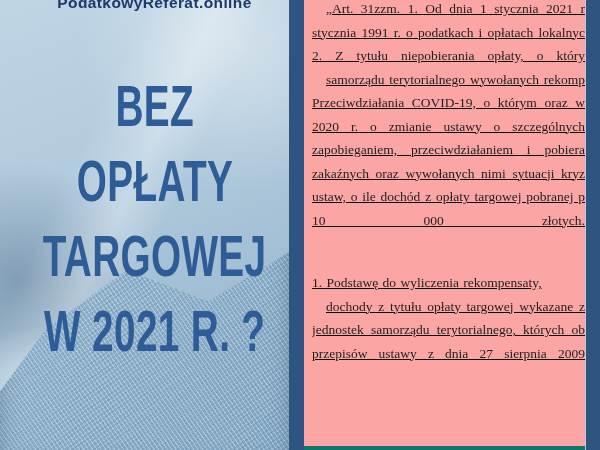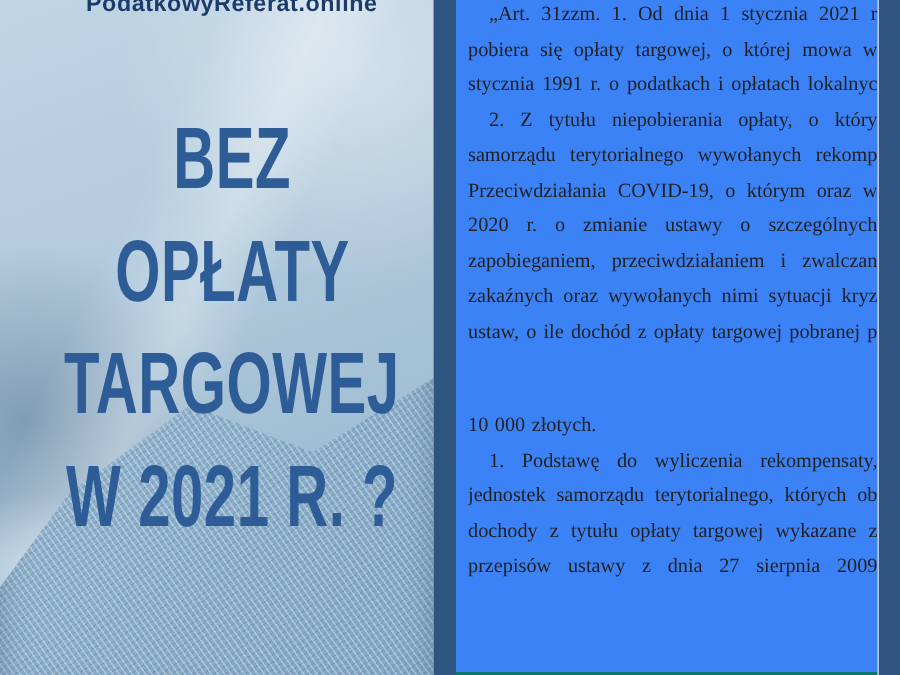--- a/index.html
+++ b/index.html
@@ -90,25 +90,26 @@
     flex: 0 0 15px;
     background: #2e5480;
   }
   .page-border-right {
     flex: 0 0 14px;
     background: #2e5480;
     border-left: 1px solid #bcc9da;
   }
   .doc-page {
     flex: 1 1 auto;
-    background: #3b82f6;
-    border-bottom: 2px solid #0f766e;
+    background: #fca5a5;
+    border-bottom: 4px solid #0f766e;
     box-sizing: border-box;
     overflow: hidden;
     padding: 0 0 0 8px;
+    text-decoration: underline;
   }
   .doc-content {
     margin-top: -3px;            
     width: 100%;
   }
   .doc-line {
     font-family: "Liberation Serif", serif;
     font-size: 13.5px;
     color: #1f1f1f;
     line-height: 23.5px;
@@ -139,32 +140,31 @@
         <div class="title-line">W 2021 R. ?</div>
       </div>
     </div>
   </div>
 
   <div class="doc-wrap">
     <div class="page-border-left"></div>
     <div class="doc-page">
       <div class="doc-content">
           <div class="doc-line">„Art. 31zzm. 1. Od dnia 1 stycznia 2021 r</div>
-          <div class="doc-line">pobiera się opłaty targowej, o której mowa w</div>
           <div class="doc-line">stycznia 1991 r. o podatkach i opłatach lokalnyc</div>
           <div class="doc-line">2. Z tytułu niepobierania opłaty, o który</div>
           <div class="doc-line">samorządu terytorialnego wywołanych rekomp</div>
           <div class="doc-line">Przeciwdziałania COVID-19, o którym oraz w</div>
           <div class="doc-line">2020 r. o zmianie ustawy o szczególnych</div>
-          <div class="doc-line">zapobieganiem, przeciwdziałaniem i zwalczan</div>
+          <div class="doc-line">zapobieganiem, przeciwdziałaniem i pobiera</div>
           <div class="doc-line">zakaźnych oraz wywołanych nimi sytuacji kryz</div>
           <div class="doc-line">ustaw, o ile dochód z opłaty targowej pobranej p</div>
           <div class="doc-line">10 000 złotych.</div>
           <div class="doc-line">1. Podstawę do wyliczenia rekompensaty,</div>
+          <div class="doc-line">dochody z tytułu opłaty targowej wykazane z</div>
           <div class="doc-line">jednostek samorządu terytorialnego, których ob</div>
-          <div class="doc-line">dochody z tytułu opłaty targowej wykazane z</div>
           <div class="doc-line">przepisów ustawy z dnia 27 sierpnia 2009</div>
         </div>
     </div>
     <div class="page-border-right"></div>
   </div>
 
 </div>
 
 </body></html>

